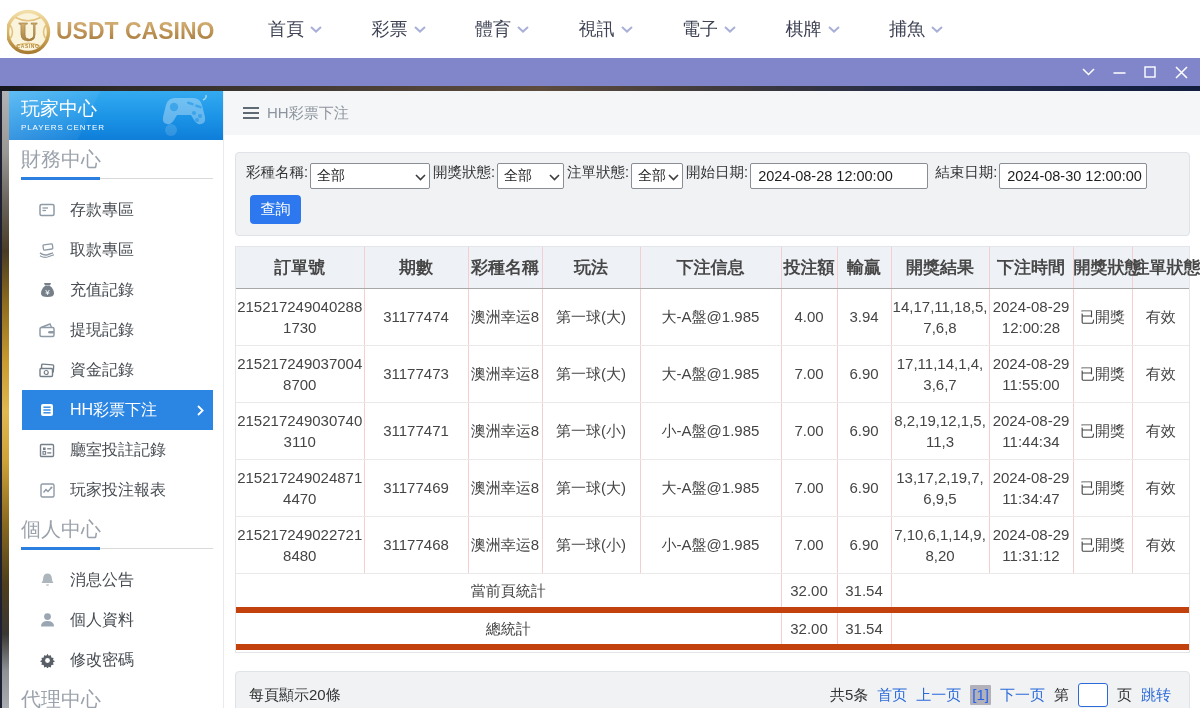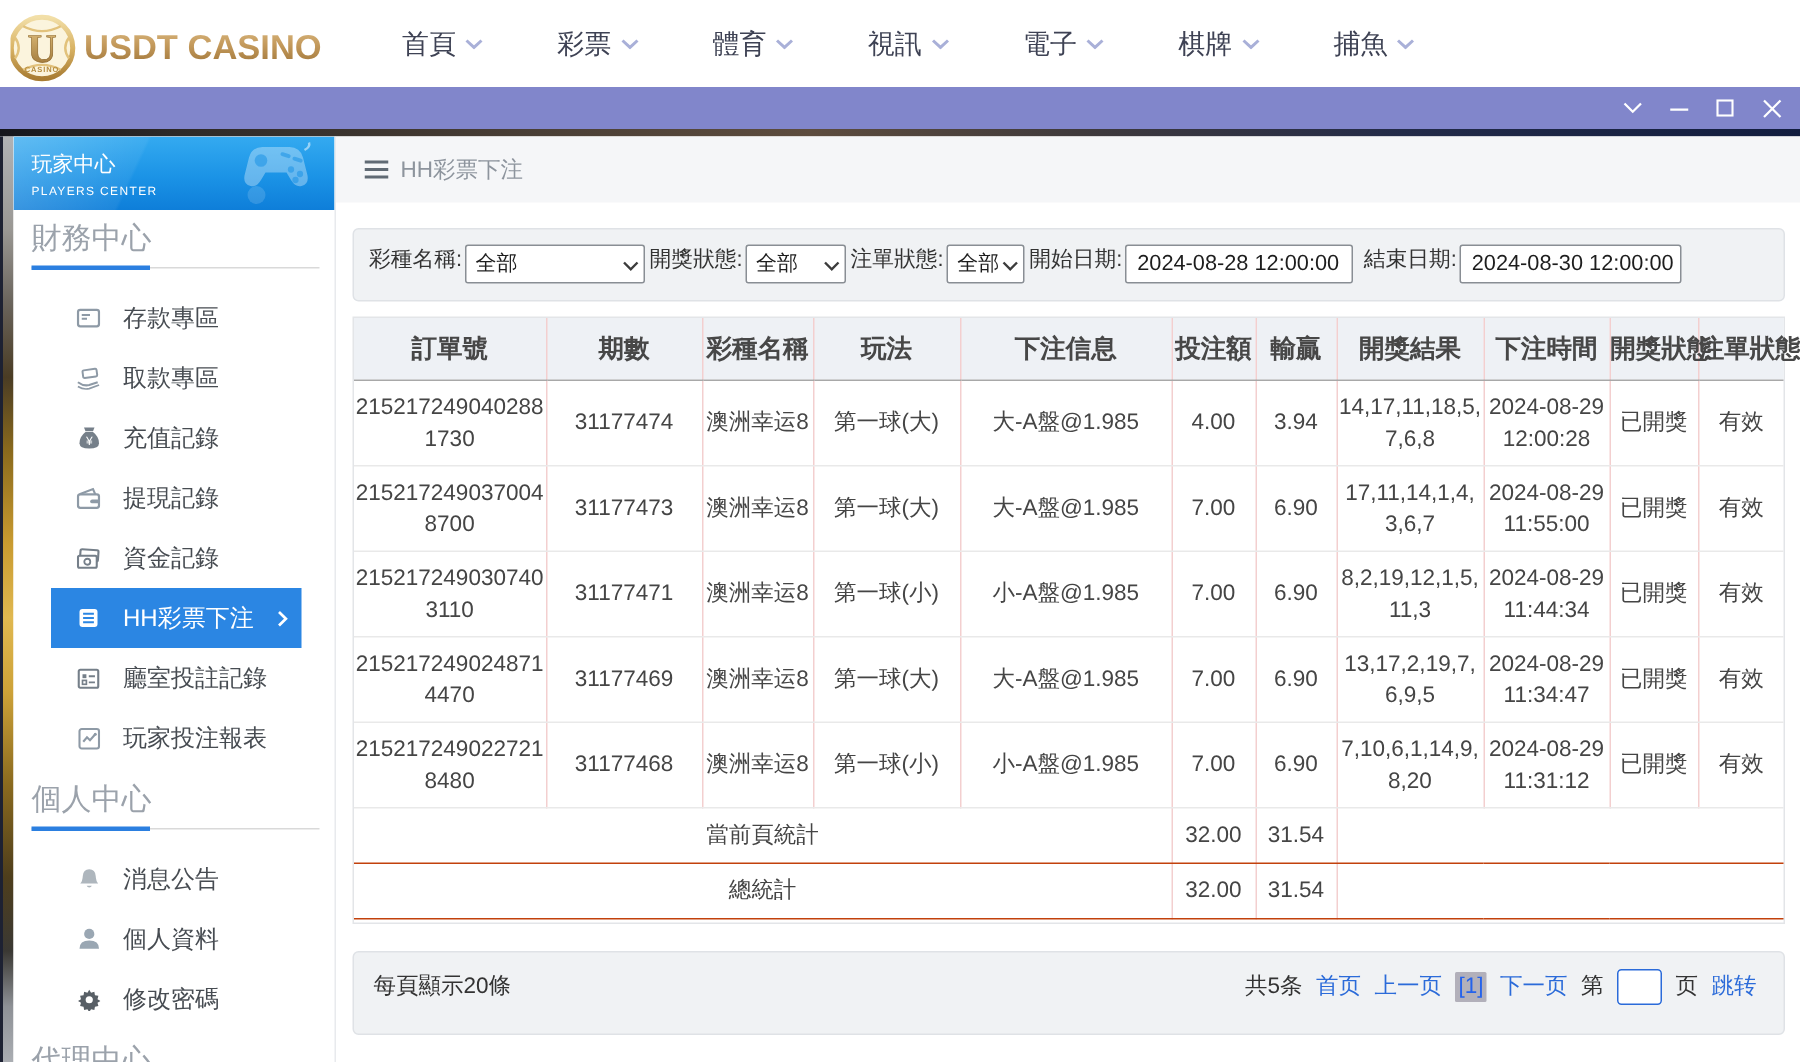--- a/index.html
+++ b/index.html
@@ -33,28 +33,28 @@
     background-image:
       linear-gradient(90deg,#1d2132 0,#1d2132 2px,rgba(0,0,0,0) 2px),
       linear-gradient(180deg,#b0b2b5 0%,#9a9894 10%,#6a645c 18%,#4a3c24 26%,#8a6a1d 34%,#c99b30 44%,#e0b850 52%,#cda238 60%,#8a6a1f 70%,#4e3e1c 80%,#3a3833 88%,#8e9196 94%,#aaadb2 100%);
   }
   
   .sidebar { width:215px; background:#fff; border-right:1px solid #e8eaed; position:relative; overflow:hidden; flex:none; }
   .side-header { height:49px; position:relative; overflow:hidden; padding:7px 0 0 12px;
     background:linear-gradient(115deg,rgba(255,255,255,.22) 0%,rgba(255,255,255,.06) 38%,rgba(255,255,255,0) 39%),
                linear-gradient(180deg,#34aaf0 0%,#1b93e6 55%,#0e7ed9 100%);
   }
-  .side-header .sh-title { color:#fff; font-size:14px; line-height:22px; font-weight:400; }
+  .side-header .sh-title { color:#fff; font-size:19px; line-height:22px; font-weight:400; }
   .side-header .sh-sub { color:#fff; font-size:8px; letter-spacing:0.9px; line-height:10px; margin-top:3px; }
   .side-header .sh-art { position:absolute; right:8px; top:3px; }
   .side-section-title { margin:10px 10px 0 12px; font-size:20px; line-height:19px; color:#9ba2ab; font-weight:400; }
   .side-underline { margin:8px 10px 10px 12px; height:3px; position:relative; }
   .side-underline .gray { position:absolute; left:0; right:0; top:1px; height:1px; background:#d9d9d9; }
   .side-underline .blue { position:absolute; left:0; top:0; width:79px; height:3px; background:#2b7fe0; }
-  ul.side-menu { list-style:none; margin:12px; padding:0; }
+  ul.side-menu { list-style:none; margin:0; padding:0; }
   .side-menu li { height:40px; margin:0 10px 0 13px; display:flex; align-items:center; padding-left:17px; font-size:16px; color:#474c52; cursor:pointer; }
   .side-menu li .mi-icon { width:16px; height:16px; margin-right:15px; display:flex; align-items:center; justify-content:center; flex:none; }
   .side-menu li.active { background:#2b86e3; color:#fff; }
   .side-menu li.active .mi-arrow { margin-left:auto; margin-right:9px; display:flex; }
   
   .main { flex:1; background:#fff; overflow:hidden; }
   .breadcrumb { height:44px; background:#f5f6f8; display:flex; align-items:center; padding-left:19px; }
   .breadcrumb .bc-label { font-size:15px; color:#8d949d; margin-left:8px; }
   .content { padding:17px 10px 0 11px; }
   
@@ -68,21 +68,21 @@
   .search-btn { width:51px; height:29px; background:#2d78ee; color:#fff; font-size:15px; border:none; border-radius:4px; margin-left:4px; cursor:pointer; font-family:inherit; }
   
   .table-card { margin-top:10px; border:1px solid #e3e5e8; background:#fff; padding-bottom:2px; }
   table.bets { width:100%; border-collapse:collapse; table-layout:fixed; font-size:15px; }
   table.bets th { height:41px; background:#eef1f5; font-weight:700; font-size:17px; color:#474747; border-bottom:1px solid #a8a8a8; border-right:1px solid #f3cfcf; padding:0; white-space:nowrap; overflow:visible; }
   table.bets th:last-child { border-right:none; }
   table.bets td { height:57px; color:#454545; text-align:center; border-right:1px solid #f3cfcf; border-bottom:1px solid #e9e9e9; padding:0 1px; line-height:21px; vertical-align:middle; }
   table.bets td:last-child { border-right:none; }
   table.bets tr.data-row:last-of-type td { border-bottom:1px solid #cbcbcb; }
   table.bets td.c-order { word-break:break-all; }
-  table.bets tr.sum-row td { height:37px; border-bottom:1px solid #c2410c; }
+  table.bets tr.sum-row td { height:37px; border-bottom:6px solid #c2410c; }
   table.bets tr.sum-row td.s-empty { border-right:none; }
   
   .pager-card { margin-top:18px; background:#f0f2f4; border:1px solid #dfe2e6; border-radius:4px; height:56px; display:flex; justify-content:space-between; align-items:flex-start; padding:11px 18px 0 13px; }
   .pager-left { font-size:15px; color:#333; line-height:24px; }
   .pager-right { display:flex; align-items:center; gap:9px; font-size:15px; line-height:24px; }
   .pg-text { color:#333; }
   .pg-link { color:#2b6bd9; cursor:pointer; }
   .pg-current { background:#b2b0ba; color:#2563eb; height:20px; line-height:20px; padding:0 2px; border-radius:1px; }
   .pg-input { width:30px; height:24px; border:1px solid #2b6bd9; border-radius:3px; background:#fff; font-size:14px; padding:0 3px; font-family:inherit; }
 </style>
@@ -403,24 +403,27 @@
             <span class="f-label">注單狀態:</span>
             <div class="sel" style="width: 52px;">
               <span>全部</span>
               <span class="sel-caret">
                 <svg width="11" height="7" viewBox="0 0 11 7">
                   <path d="M1 1 L5.5 5.5 L10 1" stroke="#3c3c3c" stroke-width="1.6" fill="none"></path>
                 </svg>
               </span>
             </div>
             <span class="f-label">開始日期:</span>
-            <input class="dinput" value="2024-08-28 12:00:00" style="width: 152px;">
+            <input class="dinput" value="2024-08-28 12:00:00" style="width: 178px;">
             <span class="f-label">結束日期:</span>
             <input class="dinput" value="2024-08-30 12:00:00" style="width: 148px;">
           </div>
+        <div class="btn-row">
+          <button class="search-btn">查詢</button>
+        </div>
       </div>
 
       <div class="table-card">
         <table class="bets">
           <colgroup id="bets-colgroup">
               <col style="width: 128px;">
               <col style="width: 104px;">
               <col style="width: 74px;">
               <col style="width: 98px;">
               <col style="width: 141px;">

